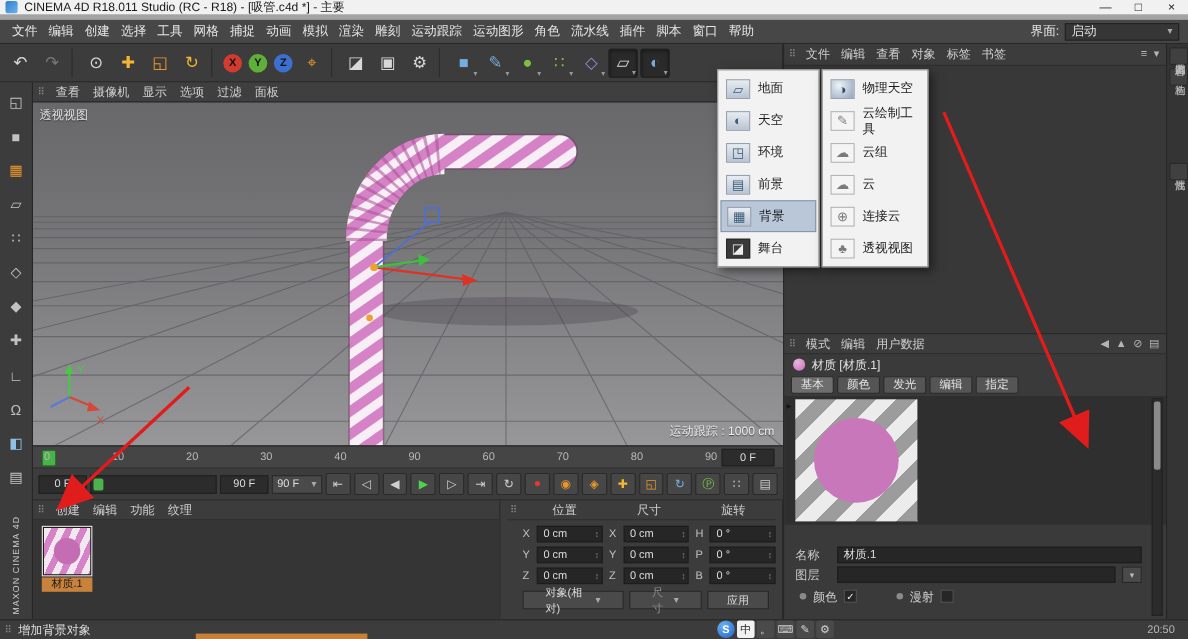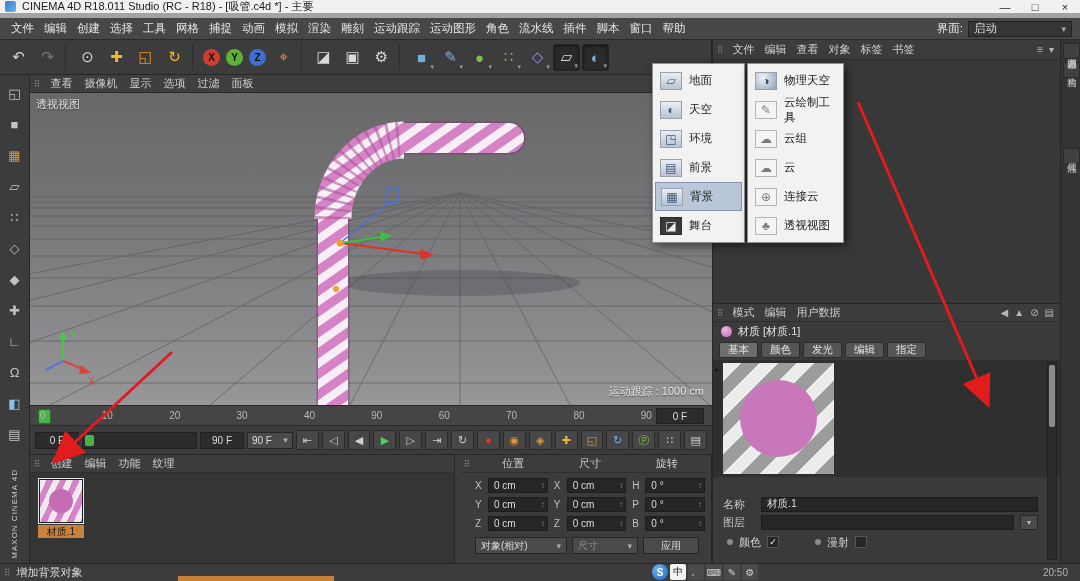--- a/index.html
+++ b/index.html
@@ -86,21 +86,21 @@
   
   .coords-panel{position:absolute;left:455px;top:455px;width:257px;height:108px;background:#3c3c3c;border-right:1px solid #262626;padding:0 6px;}
   .cp-header{height:18px;display:grid;grid-template-columns:14px 1fr 1fr 1fr;align-items:center;font-size:11px;color:#cfcfcf;border-bottom:1px solid #2e2e2e;}
   .cp-header span{text-align:center;}
   .cp-grid{display:grid;grid-template-columns:1fr 1fr 1fr;column-gap:6px;padding:3px 0 0 14px;}
   .cp-row{display:flex;align-items:center;gap:3px;height:19px;}
   .cp-lab{width:10px;color:#c0c0c0;font-size:10px;}
   .cp-field{flex:1;height:15px;background:#262626;border:1px solid #1d1d1d;color:#ddd;font-size:10px;display:flex;align-items:center;justify-content:space-between;padding:0 2px 0 5px;}
   .spin{color:#808080;font-size:8px;}
   .cp-bottom{display:flex;gap:5px;margin-top:4px;padding-left:14px;}
-  .cp-dd{height:17px;background:#4a4a4a;border:1px solid #262626;display:flex;align-items:center;justify-content:space-between;padding:0 5px;font-size:10px;color:#ddd;}
+  .cp-dd{height:17px;background:#4a4a4a;border:1px solid #262626;display:flex;align-items:center;justify-content:space-between;padding:0 20px;font-size:10px;color:#ddd;}
   .cp-dd.mode{width:92px;} .cp-dd.size{width:66px;color:#8f8f8f;}
   .cp-apply{width:56px;height:17px;background:#4a4a4a;border:1px solid #262626;color:#ddd;font-size:10px;display:flex;align-items:center;justify-content:center;}
 
   
   .right-panel{position:absolute;left:712px;top:40px;width:348px;height:523px;background:#383838;border-left:1px solid #262626;}
   .om-header{position:absolute;left:0;top:0;width:100%;height:20px;background:#3c3c3c;border-bottom:1px solid #2e2e2e;display:flex;align-items:center;gap:2px;padding:0 6px 0 4px;font-size:11px;color:#cfcfcf;}
   .om-header .menu-item{padding:0 5px;}
   .om-icons{margin-left:auto;display:flex;gap:6px;color:#b5b5b5;font-size:10px;}
   .om-body{position:absolute;left:0;top:20px;width:100%;height:243px;background:#383838;}
 

